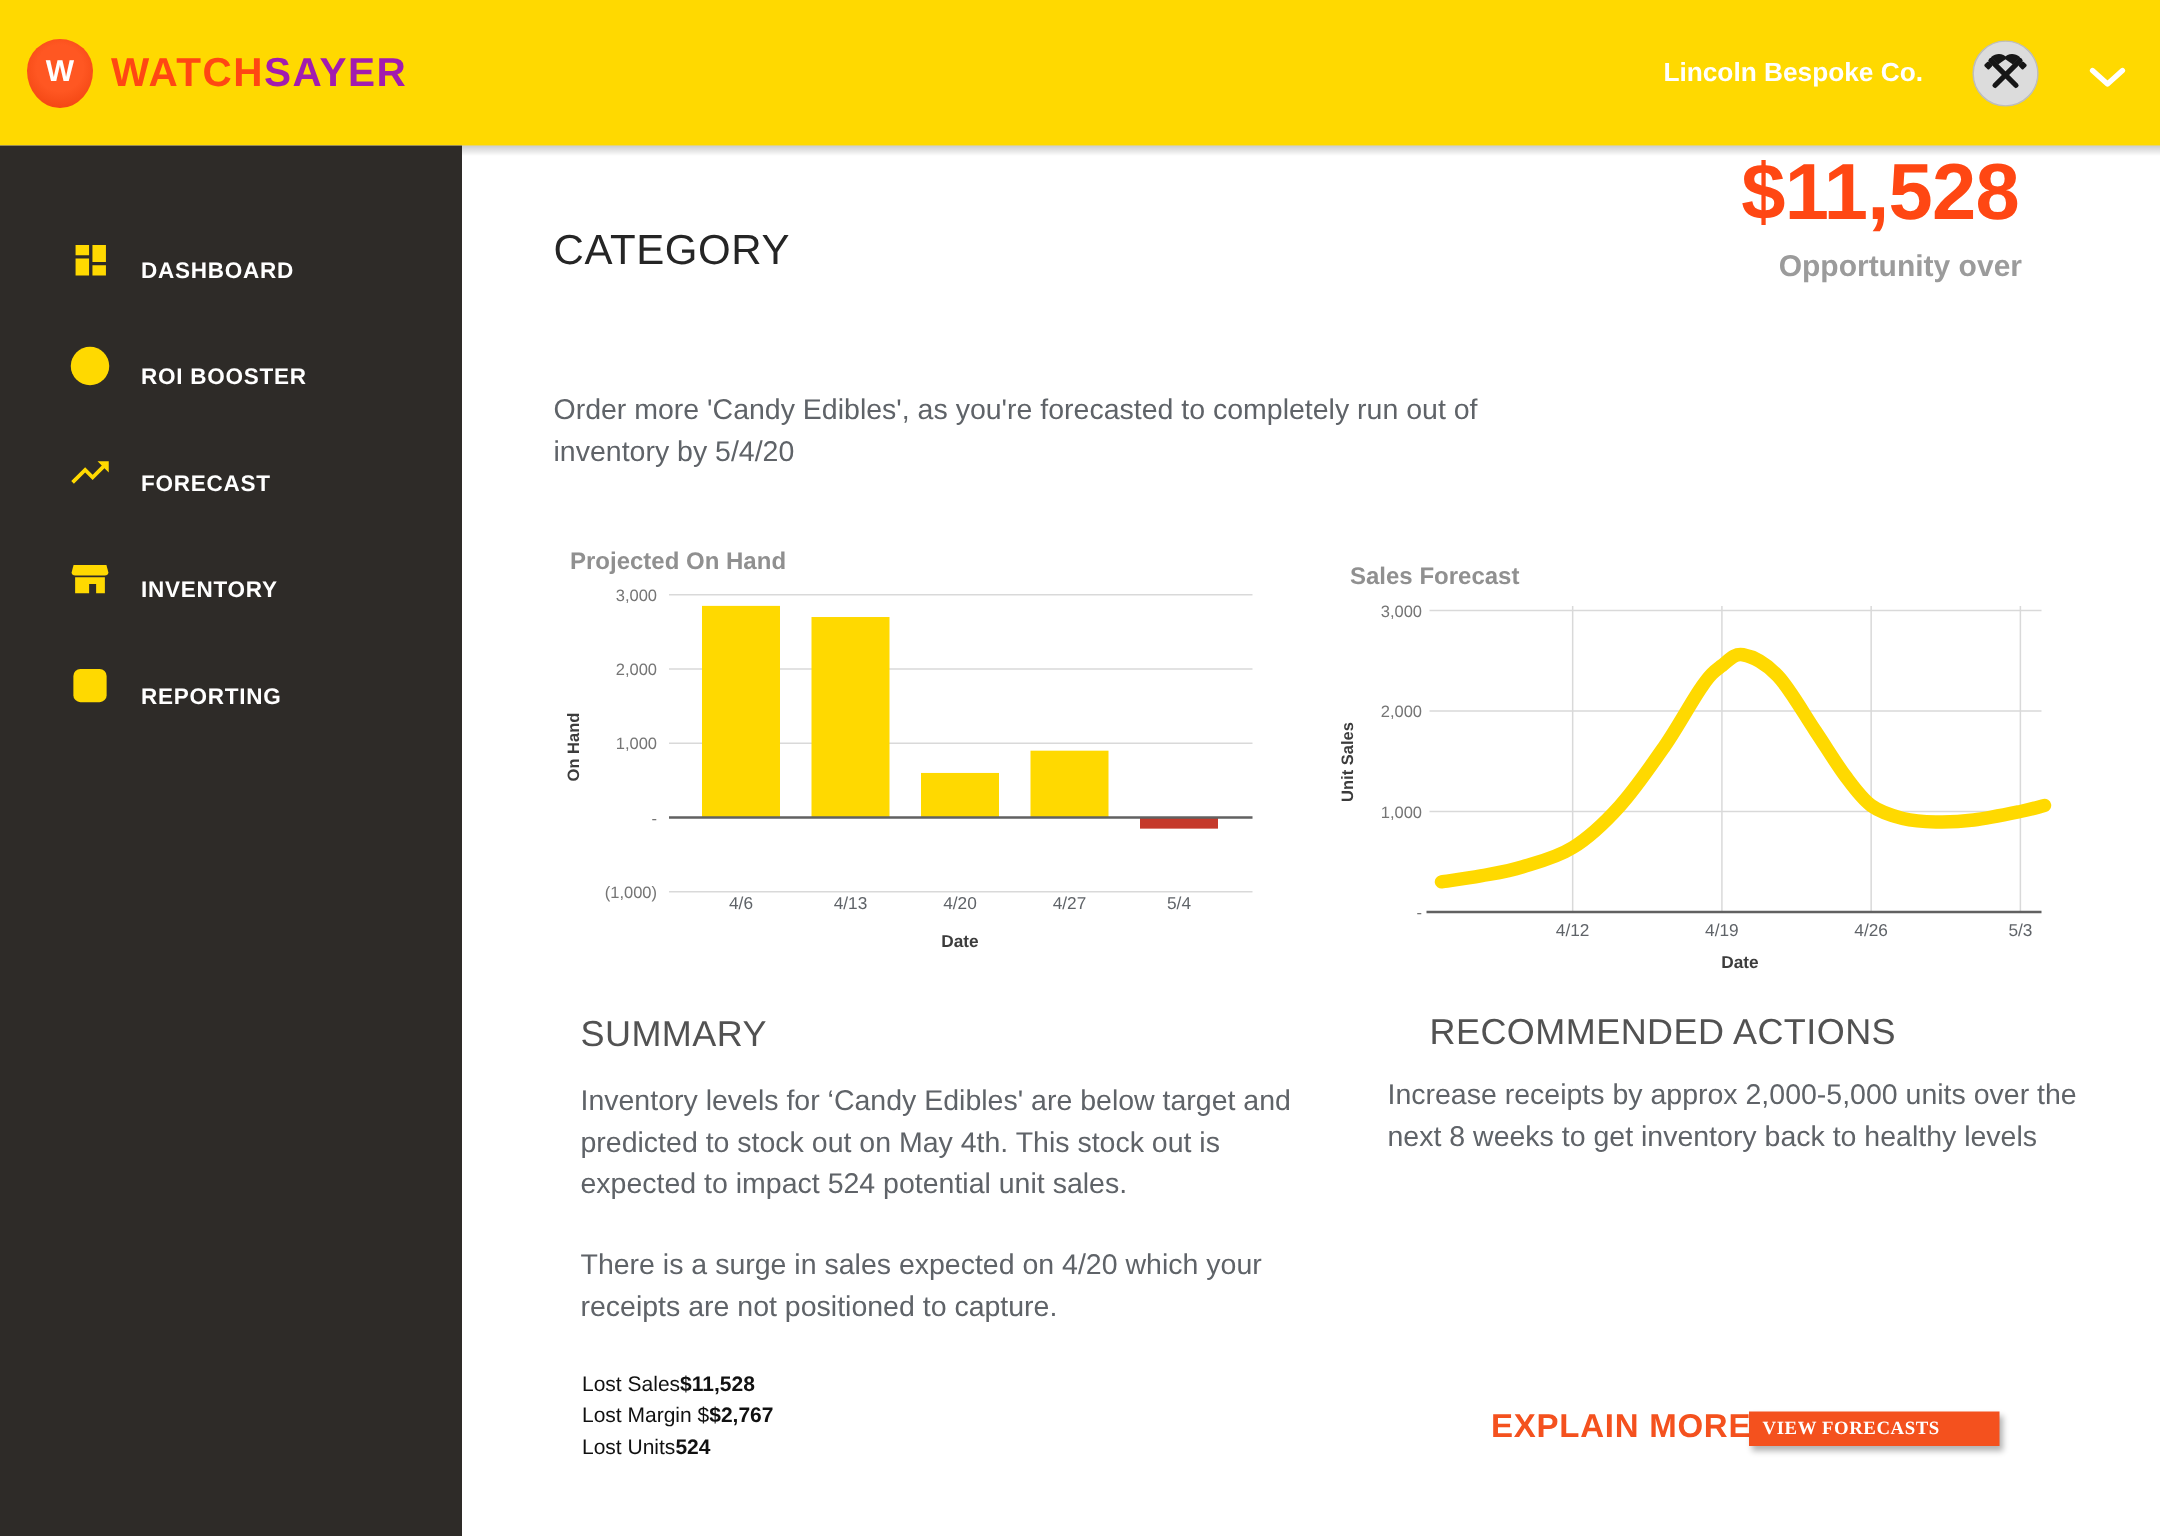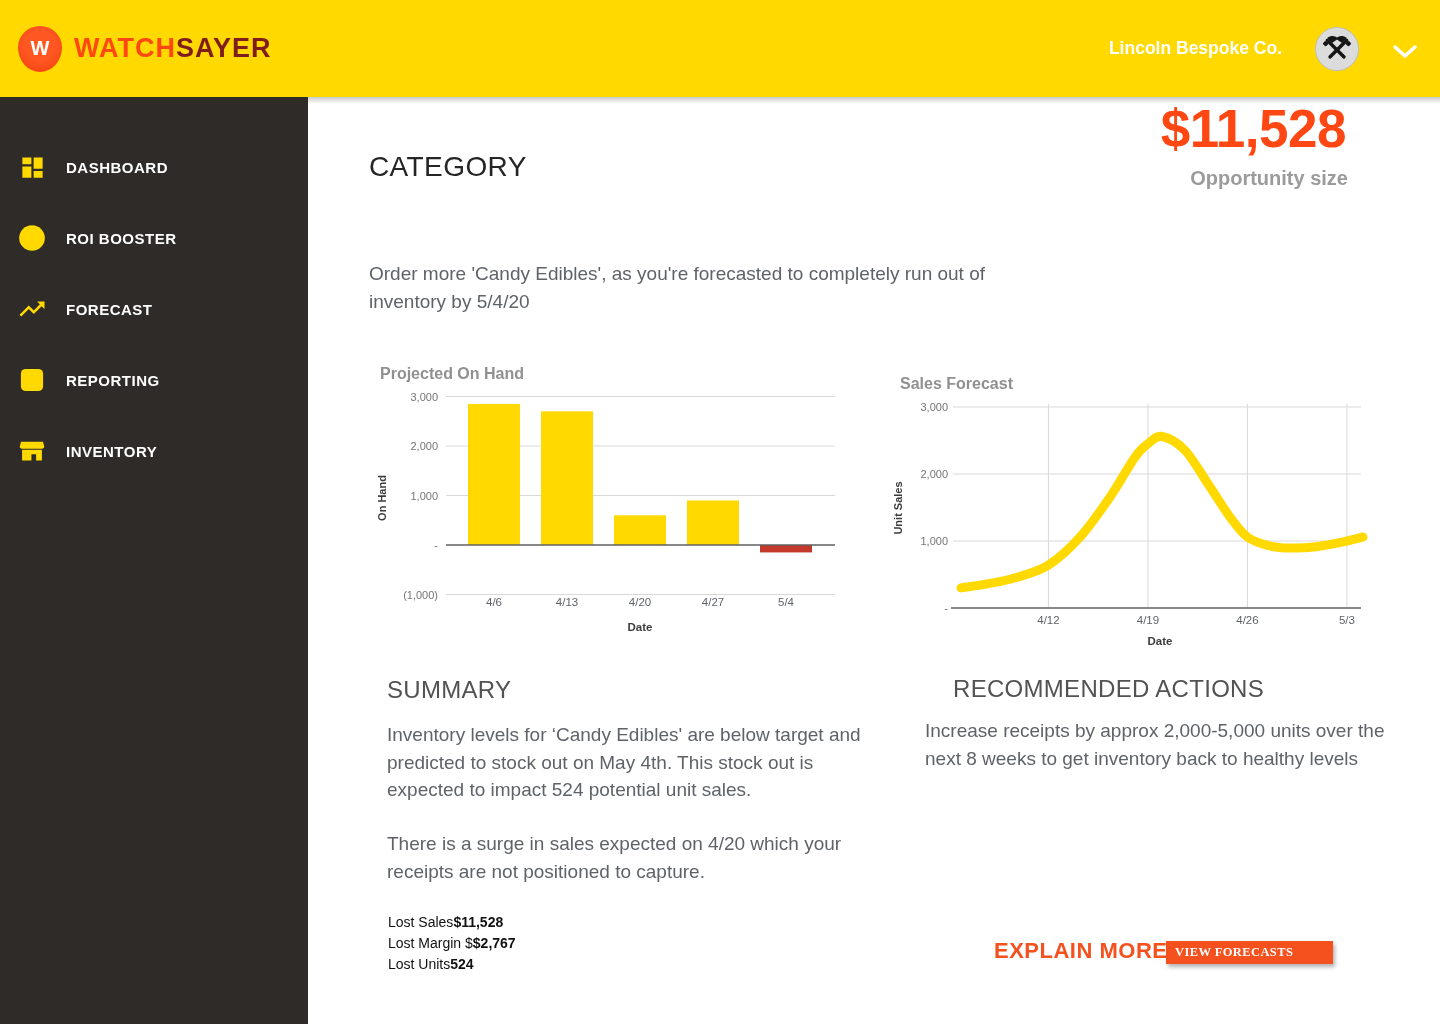--- a/index.html
+++ b/index.html
@@ -18,30 +18,30 @@
   
   .topbar{position:absolute;left:0;top:0;width:1440px;height:97px;background:var(--yellow);
           display:flex;align-items:center;justify-content:space-between;padding:0 22px 0 18px;}
   .brand{display:flex;align-items:center;gap:12px;cursor:pointer;}
   .brand-mark{width:44px;height:46px;border-radius:50% 50% 50% 50%/46% 46% 54% 54%;
               background:radial-gradient(circle at 50% 42%, #ff5722 45%, #ee3f0c 95%);
               display:flex;align-items:center;justify-content:center;
               color:#fff;font-weight:800;font-size:20px;}
   .brand-name{font-size:27px;font-weight:800;letter-spacing:1px;}
   .brand-name .w1{color:var(--orange);}
-  .brand-name .w2{color:#7f1d1d;}
+  .brand-name .w2{color:#a21caf;}
   .account{display:flex;align-items:center;gap:32px;}
   .account-name{color:#ffffff;font-size:17.5px;font-weight:700;}
   .avatar{width:46px;height:46px;border-radius:50%;display:block;cursor:pointer;}
   .chev{cursor:pointer;margin-top:6px;}
 
   
   .sidebar{position:absolute;left:0;top:97px;width:308px;height:927px;background:var(--sidebar);
            padding-top:48px;}
-  .nav-item{display:flex;align-items:center;height:44px;margin-bottom:27px;padding-left:16px;cursor:pointer;}
+  .nav-item{display:flex;align-items:flex-end;height:44px;margin-bottom:27px;padding-left:44px;cursor:pointer;}
   .nav-icon{width:32px;height:32px;display:flex;align-items:center;justify-content:center;margin-right:18px;}
   .nav-label{color:#ffffff;font-size:15px;font-weight:700;letter-spacing:.5px;}
 
   
   .top-shadow{position:absolute;left:308px;top:97px;width:1132px;height:7px;
               background:linear-gradient(rgba(0,0,0,.20), rgba(0,0,0,0));}
   .page-title{position:absolute;left:369px;top:151px;font-size:28px;font-weight:500;
               color:#252525;letter-spacing:.4px;}
   .opp-value{position:absolute;right:94px;top:98px;font-size:53px;font-weight:700;
              color:var(--orange);letter-spacing:-.5px;}
@@ -129,41 +129,41 @@
       <span class="nav-icon">
         <svg width="30" height="30" viewBox="0 0 24 24" fill="#FFD900">
           <path d="M16 6l2.29 2.29-4.88 4.88-4-4L2 16.59 3.41 18l6-6 4 4 6.3-6.29L22 12V6z"></path>
         </svg>
       </span>
       <span class="nav-label">FORECAST</span>
     </div>
     <div class="nav-item">
       <span class="nav-icon">
         <svg width="28" height="28" viewBox="0 0 24 24" fill="#FFD900">
-            <rect x="2.5" y="2.5" width="19" height="19" rx="4"></rect>
-          </svg>
-      </span>
-      <span class="nav-label">REPORTING</span>
-    </div>
-    <div class="nav-item">
-      <span class="nav-icon">
-        <svg width="28" height="28" viewBox="0 0 24 24" fill="#FFD900">
           <path d="M2.6 4h18.8l1.1 4.3c0 1-.9 1.7-2 1.7H3.5c-1.1 0-2-.7-2-1.7L2.6 4z"></path>
           <path d="M3.5 11h17v9.2h-5v-5.4h-4v5.4h-8z"></path>
         </svg>
       </span>
       <span class="nav-label">INVENTORY</span>
     </div>
+    <div class="nav-item">
+      <span class="nav-icon">
+        <svg width="28" height="28" viewBox="0 0 24 24" fill="#FFD900">
+            <rect x="2.5" y="2.5" width="19" height="19" rx="4"></rect>
+          </svg>
+      </span>
+      <span class="nav-label">REPORTING</span>
+    </div>
   </nav>
 
   <div class="top-shadow"></div>
 
   <h1 class="page-title">CATEGORY</h1>
   <div class="opp-value">$11,528</div>
-  <div class="opp-label">Opportunity size</div>
+  <div class="opp-label">Opportunity over</div>
   <p class="description">Order more 'Candy Edibles', as you're forecasted to completely run out of inventory by 5/4/20</p>
 
   <svg id="bar-chart" class="chart" width="480" height="288" viewBox="0 0 480 288">
       <text x="8" y="21" font-family="&quot;Liberation Sans&quot;, sans-serif" font-size="16" font-weight="bold" fill="#909090">Projected On Hand</text>
       <line x1="74" y1="38.5" x2="463" y2="38.5" stroke="#D9D9D9" stroke-width="1"></line>
       <text x="66" y="42.5" font-family="&quot;Liberation Sans&quot;, sans-serif" font-size="11" fill="#757575" text-anchor="end">3,000</text>
       <line x1="74" y1="88" x2="463" y2="88" stroke="#D9D9D9" stroke-width="1"></line>
       <text x="66" y="92" font-family="&quot;Liberation Sans&quot;, sans-serif" font-size="11" fill="#757575" text-anchor="end">2,000</text>
       <line x1="74" y1="137.5" x2="463" y2="137.5" stroke="#D9D9D9" stroke-width="1"></line>
       <text x="66" y="141.5" font-family="&quot;Liberation Sans&quot;, sans-serif" font-size="11" fill="#757575" text-anchor="end">1,000</text>

